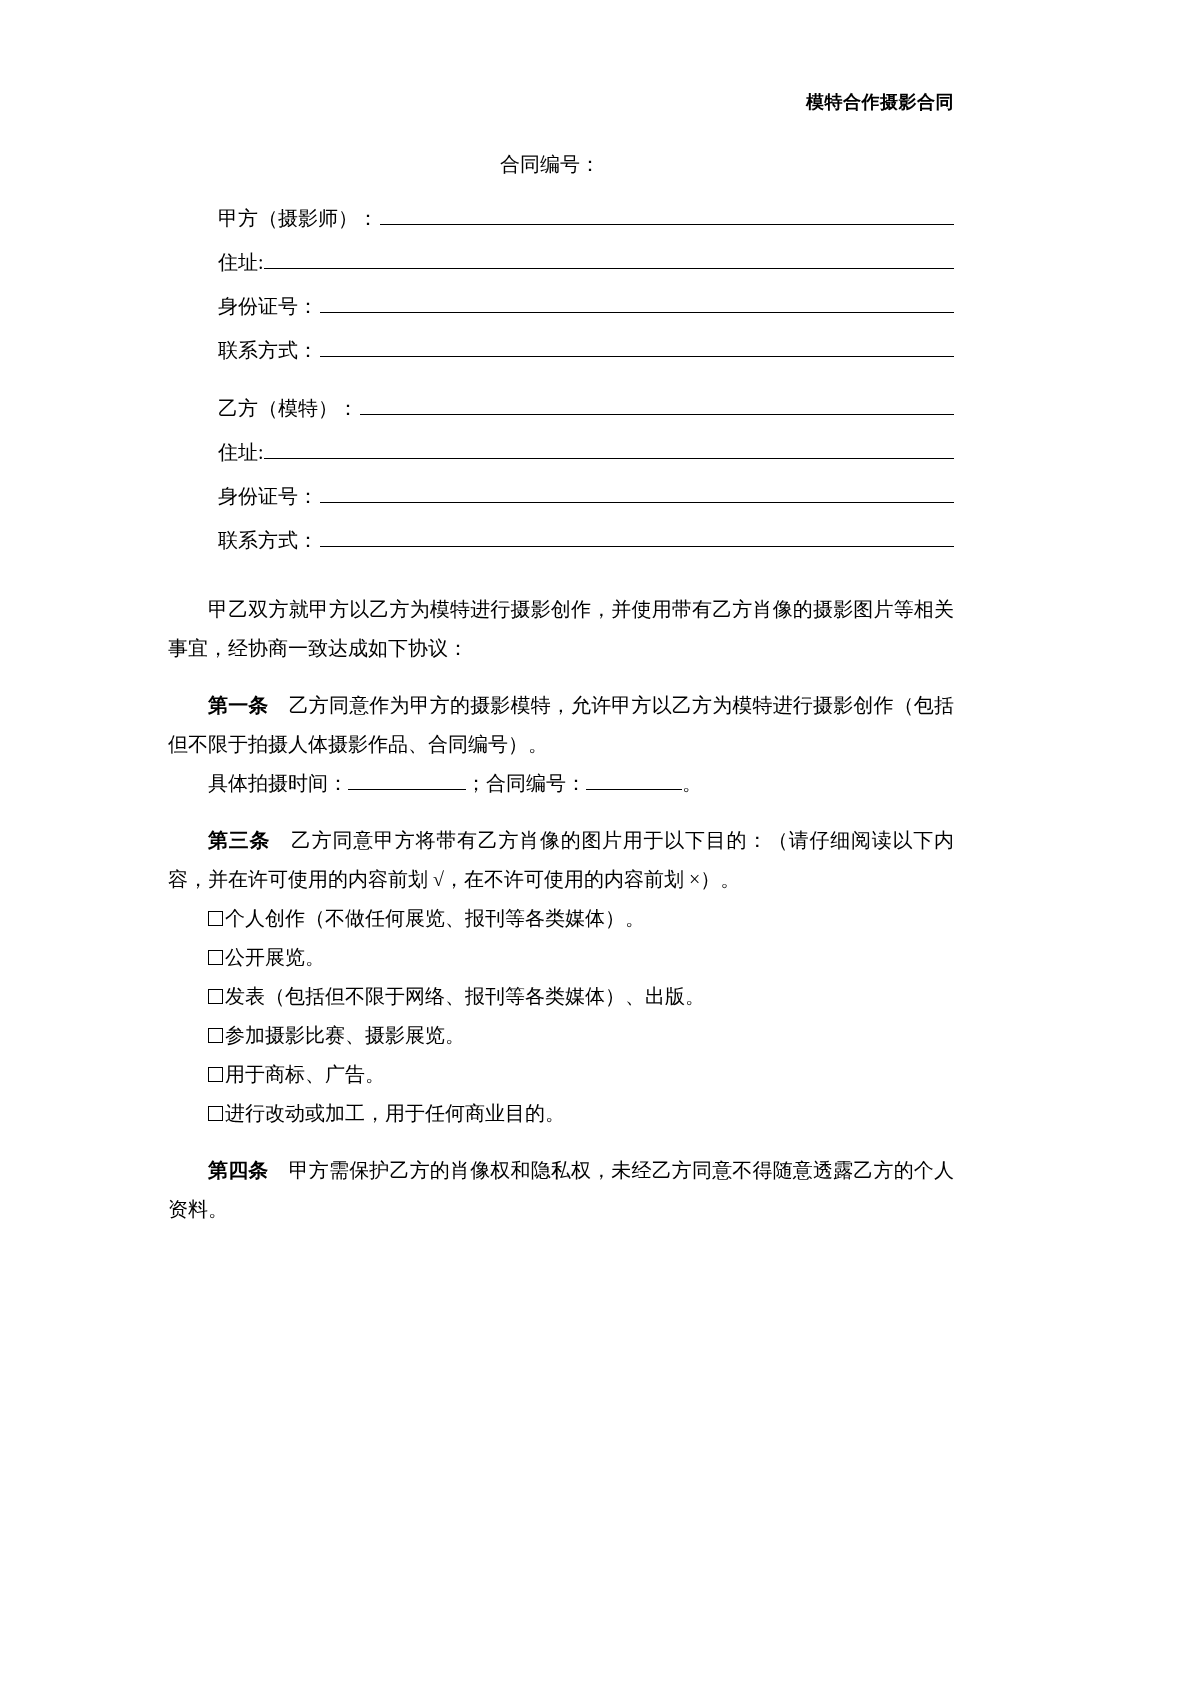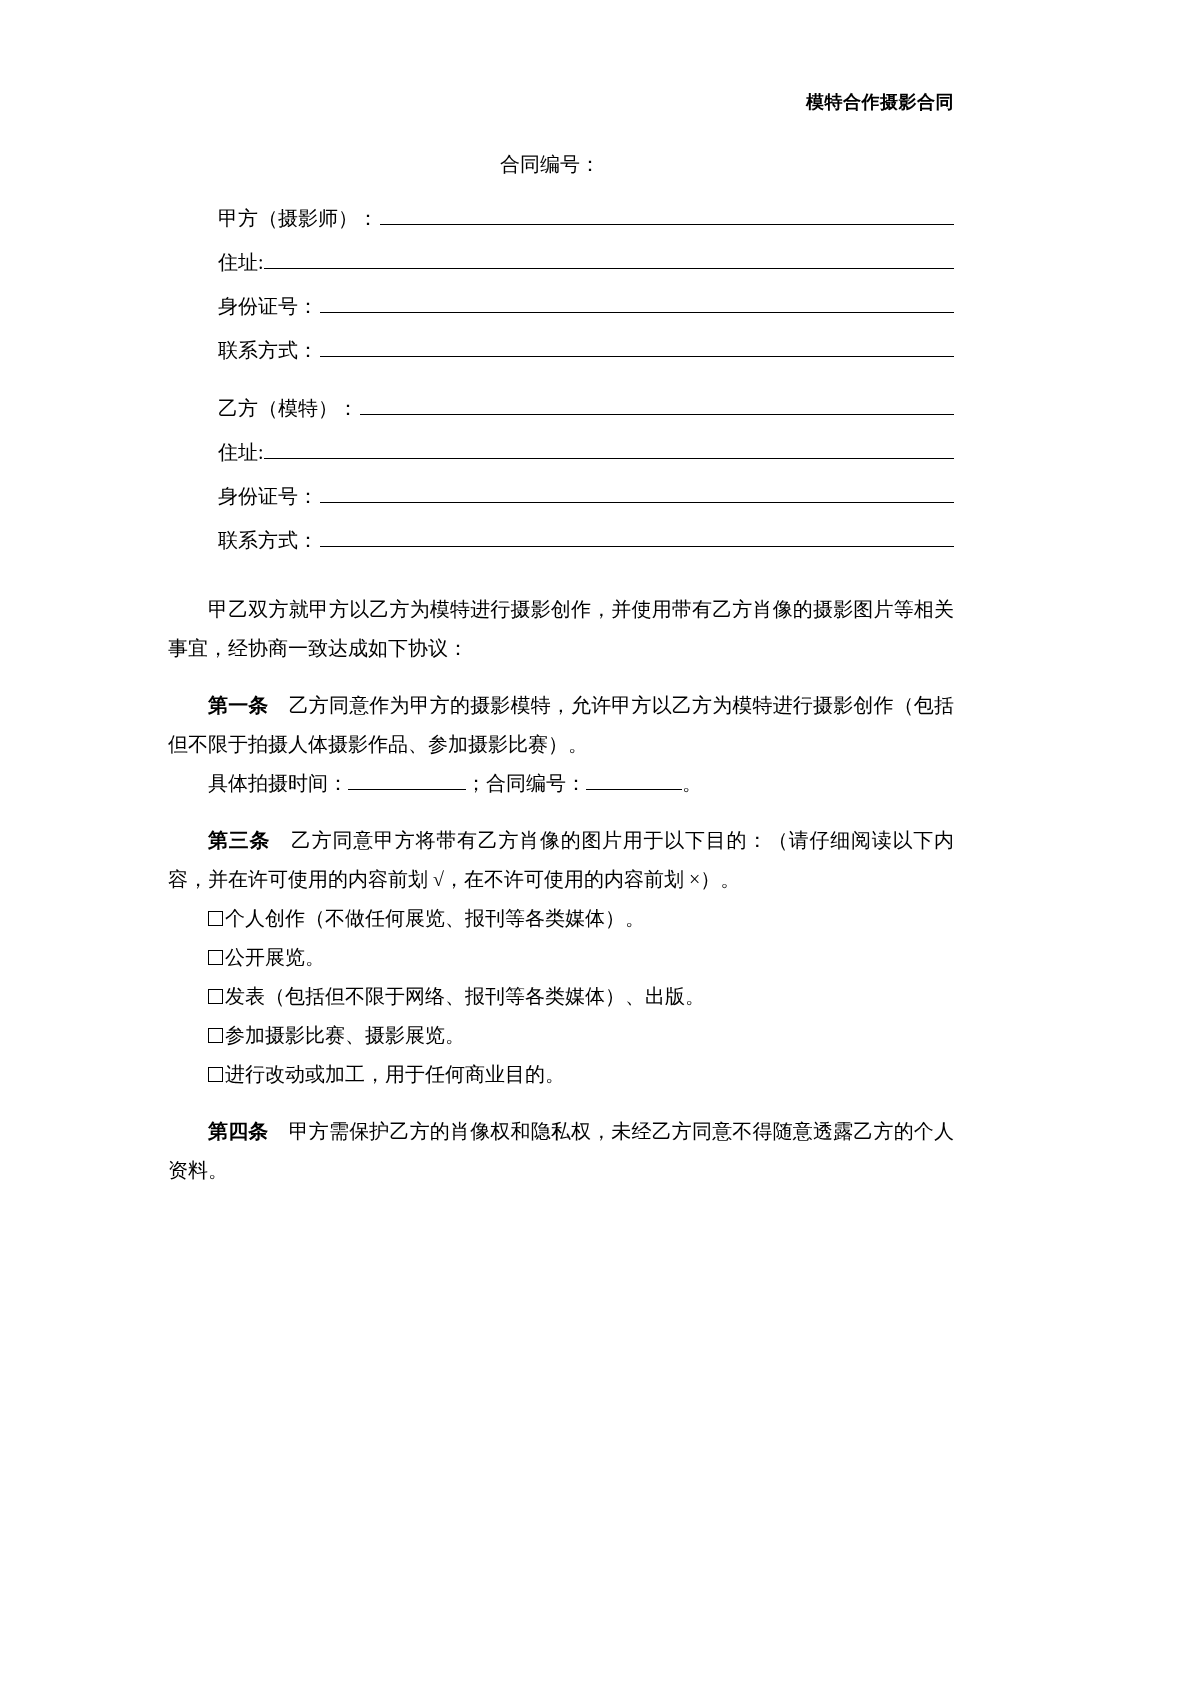--- a/index.html
+++ b/index.html
@@ -185,31 +185,32 @@
         <span class="field-rule"></span>
       </div>
       <div class="field-row">
         <span class="field-label">联系方式：</span>
         <span class="field-rule"></span>
       </div>
     </div>
 
     <p class="body-para intro-para">甲乙双方就甲方以乙方为模特进行摄影创作，并使用带有乙方肖像的摄影图片等相关事宜，经协商一致达成如下协议：</p>
 
-    <p class="body-para clause"><span class="clause-num">第一条</span><span class="clause-gap"></span><span>乙方同意作为甲方的摄影模特，允许甲方以乙方为模特进行摄影创作（包括但不限于拍摄人体摄影作品、参加摄影比赛）。</span></p>
+    <p class="body-para clause"><span class="clause-num">第一条</span><span class="clause-gap"></span><span>乙方同意作为甲方的摄影模特，允许甲方以乙方为模特进行摄影创作（包括但不限于拍摄人体摄影作品、合同编号）。</span></p>
 
     <p class="sub-line"><span>具体拍摄时间：</span><span class="blank-inline blank-md"></span><span>；</span><span>合同编号：</span><span class="blank-inline blank-sm"></span><span>。</span></p>
 
 
     <p class="body-para clause"><span class="clause-num">第三条</span><span class="clause-gap"></span><span>乙方同意甲方将带有乙方肖像的图片用于以下目的：（请仔细阅读以下内容，并在许可使用的内容前划 √，在不许可使用的内容前划 ×）。</span></p>
 
     <ul class="check-list">
       <li class="check-item"><span class="checkbox-glyph"></span><span>个人创作（不做任何展览、报刊等各类媒体）。</span></li>
       <li class="check-item"><span class="checkbox-glyph"></span><span>公开展览。</span></li>
       <li class="check-item"><span class="checkbox-glyph"></span><span>发表（包括但不限于网络、报刊等各类媒体）、出版。</span></li>
       <li class="check-item"><span class="checkbox-glyph"></span><span>参加摄影比赛、摄影展览。</span></li>
+      <li class="check-item"><span class="checkbox-glyph"></span><span>用于商标、广告。</span></li>
       <li class="check-item"><span class="checkbox-glyph"></span><span>进行改动或加工，用于任何商业目的。</span></li>
     </ul>
 
     <p class="body-para clause"><span class="clause-num">第四条</span><span class="clause-gap"></span><span>甲方需保护乙方的肖像权和隐私权，未经乙方同意不得随意透露乙方的个人资料。</span></p>
 
   </div>
 </div>
 
 </body></html>

